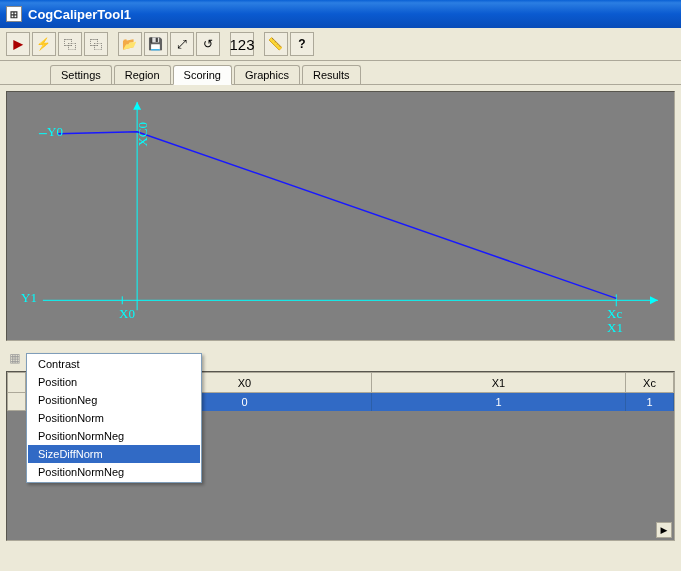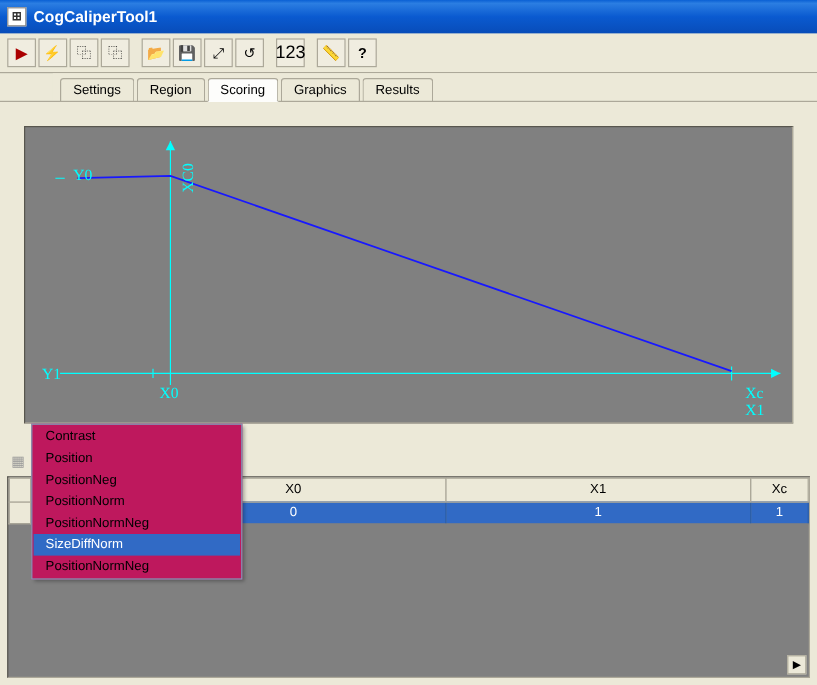--- a/index.html
+++ b/index.html
@@ -81,21 +81,21 @@
     background: #fdfdfb;
     border-bottom: 1px solid #fdfdfb;
     position: relative;
     z-index: 2;
   }
   .tabline {
     border-top: 1px solid #aca899;
     margin-top: -1px;
   }
   .graph-area {
-    margin: 20px;
+    margin: 6px;
     background: #808080;
     height: 250px;
     border: 1px inset #aca899;
     position: relative;
   }
   .graph-label {
     position: absolute;
     color: #00ffff;
     font-family: 'Times New Roman', serif;
     font-size: 13px;
@@ -170,21 +170,21 @@
     display: flex;
     align-items: center;
     justify-content: center;
     font-size: 9px;
   }
   .context-menu {
     position: absolute;
     left: 26px;
     top: 353px;
     width: 176px;
-    background: #be185d;
+    background: #ffffff;
     border: 1px solid #7f9db9;
     box-shadow: 2px 2px 3px rgba(0,0,0,0.3);
     z-index: 50;
     padding: 1px;
   }
   .context-menu .item {
     padding: 3px 10px;
     font-size: 11px;
     cursor: pointer;
   }

